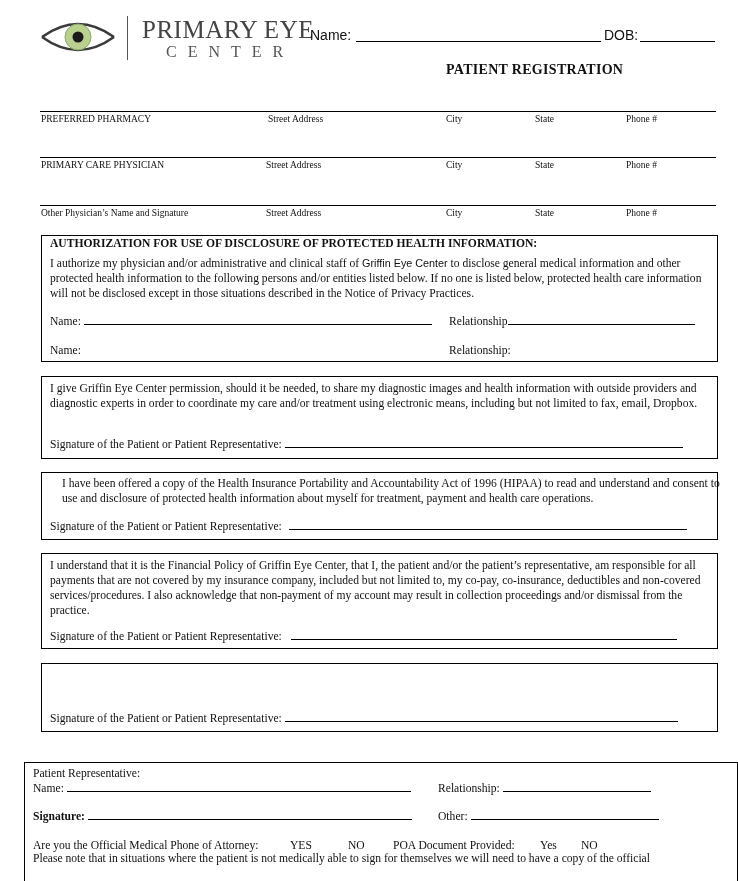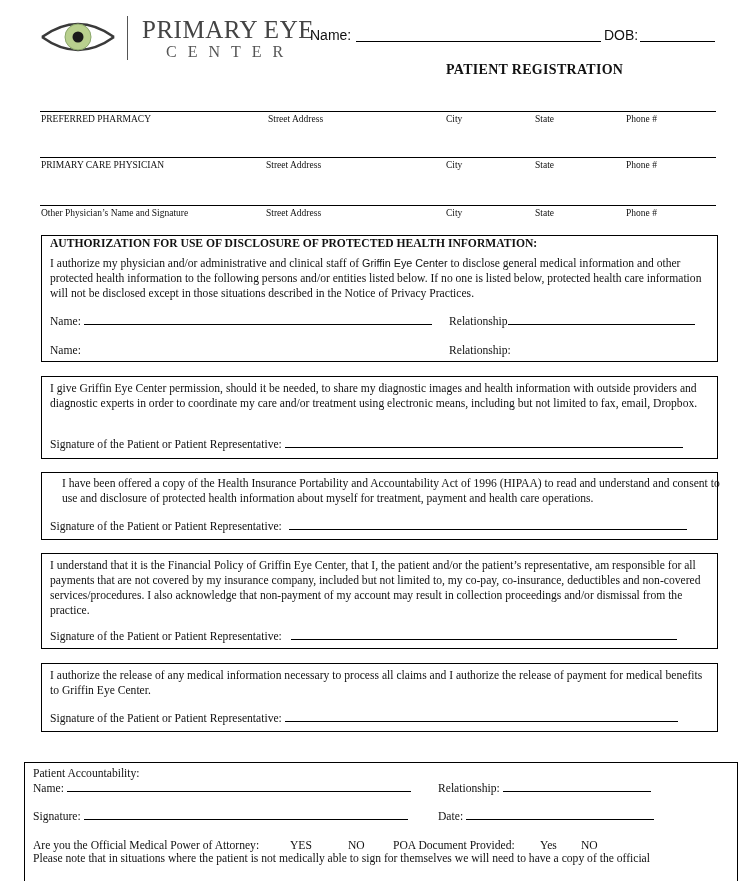--- a/index.html
+++ b/index.html
@@ -101,45 +101,44 @@
 
 <div class="abs box" style="left:41px;top:553px;width:677px;height:96px;">
   <p class="abs" style="left:8px;top:4px;width:660px;">I understand that it is the Financial Policy of Griffin Eye Center, that I, the patient and/or the patient’s representative, am responsible for all payments that are not covered by my insurance company, included but not limited to, my co-pay, co-insurance, deductibles and non-covered services/procedures.  I also acknowledge that non-payment of my account may result in collection proceedings and/or dismissal from the practice.</p>
   <div class="sig" style="left:8px;top:75px;">
     <span>Signature of the Patient or Patient Representative:</span>
     <span class="uline" style="width:386px;margin-left:6px;"></span>
   </div>
 </div>
 
 <div class="abs box" style="left:41px;top:663px;width:677px;height:69px;">
-  <p class="abs" style="left:8px;top:4px;width:660px;">I authorize the release of any medical information necessary to process all claims and I authorize the release of payment for medical benefits to Griffin Eye Center.</p>
   <div class="sig" style="left:8px;top:47px;">
     <span>Signature of the Patient or Patient Representative:</span>
     <span class="uline" style="width:393px;"></span>
   </div>
 </div>
 
 <div class="abs box" style="left:24px;top:762px;width:714px;height:140px;border-right:1px solid #000;">
-  <div class="sig" style="left:8px;top:3px;">Patient Accountability:</div>
+  <div class="sig" style="left:8px;top:3px;">Patient Representative:</div>
   <div class="sig" style="left:8px;top:18px;">
     <span>Name:</span>
     <span class="uline" style="width:344px;"></span>
   </div>
   <div class="sig" style="left:413px;top:18px;">
     <span>Relationship:</span>
     <span class="uline" style="width:148px;"></span>
   </div>
-  <div class="sig" style="left:8px;top:46px;">
+  <div class="sig" style="left:8px;top:46px;font-weight:bold;">
     <span>Signature:</span>
     <span class="uline" style="width:324px;"></span>
   </div>
   <div class="sig" style="left:413px;top:46px;">
-    <span>Date:</span>
+    <span>Other:</span>
     <span class="uline" style="width:188px;"></span>
   </div>
-  <div class="sig" style="left:8px;top:75px;">Are you the Official Medical Power of Attorney:</div>
+  <div class="sig" style="left:8px;top:75px;">Are you the Official Medical Phone of Attorney:</div>
   <div class="sig" style="left:265px;top:75px;">YES</div>
   <div class="sig" style="left:323px;top:75px;">NO</div>
   <div class="sig" style="left:368px;top:75px;">POA Document Provided:</div>
   <div class="sig" style="left:515px;top:75px;">Yes</div>
   <div class="sig" style="left:556px;top:75px;">NO</div>
   <div class="sig" style="left:8px;top:88px;font-family:Liberation Serif, serif;">Please note that in situations where the patient is not medically able to sign for themselves we will need to have a copy of the official</div>
 </div>
 
 </body></html>

